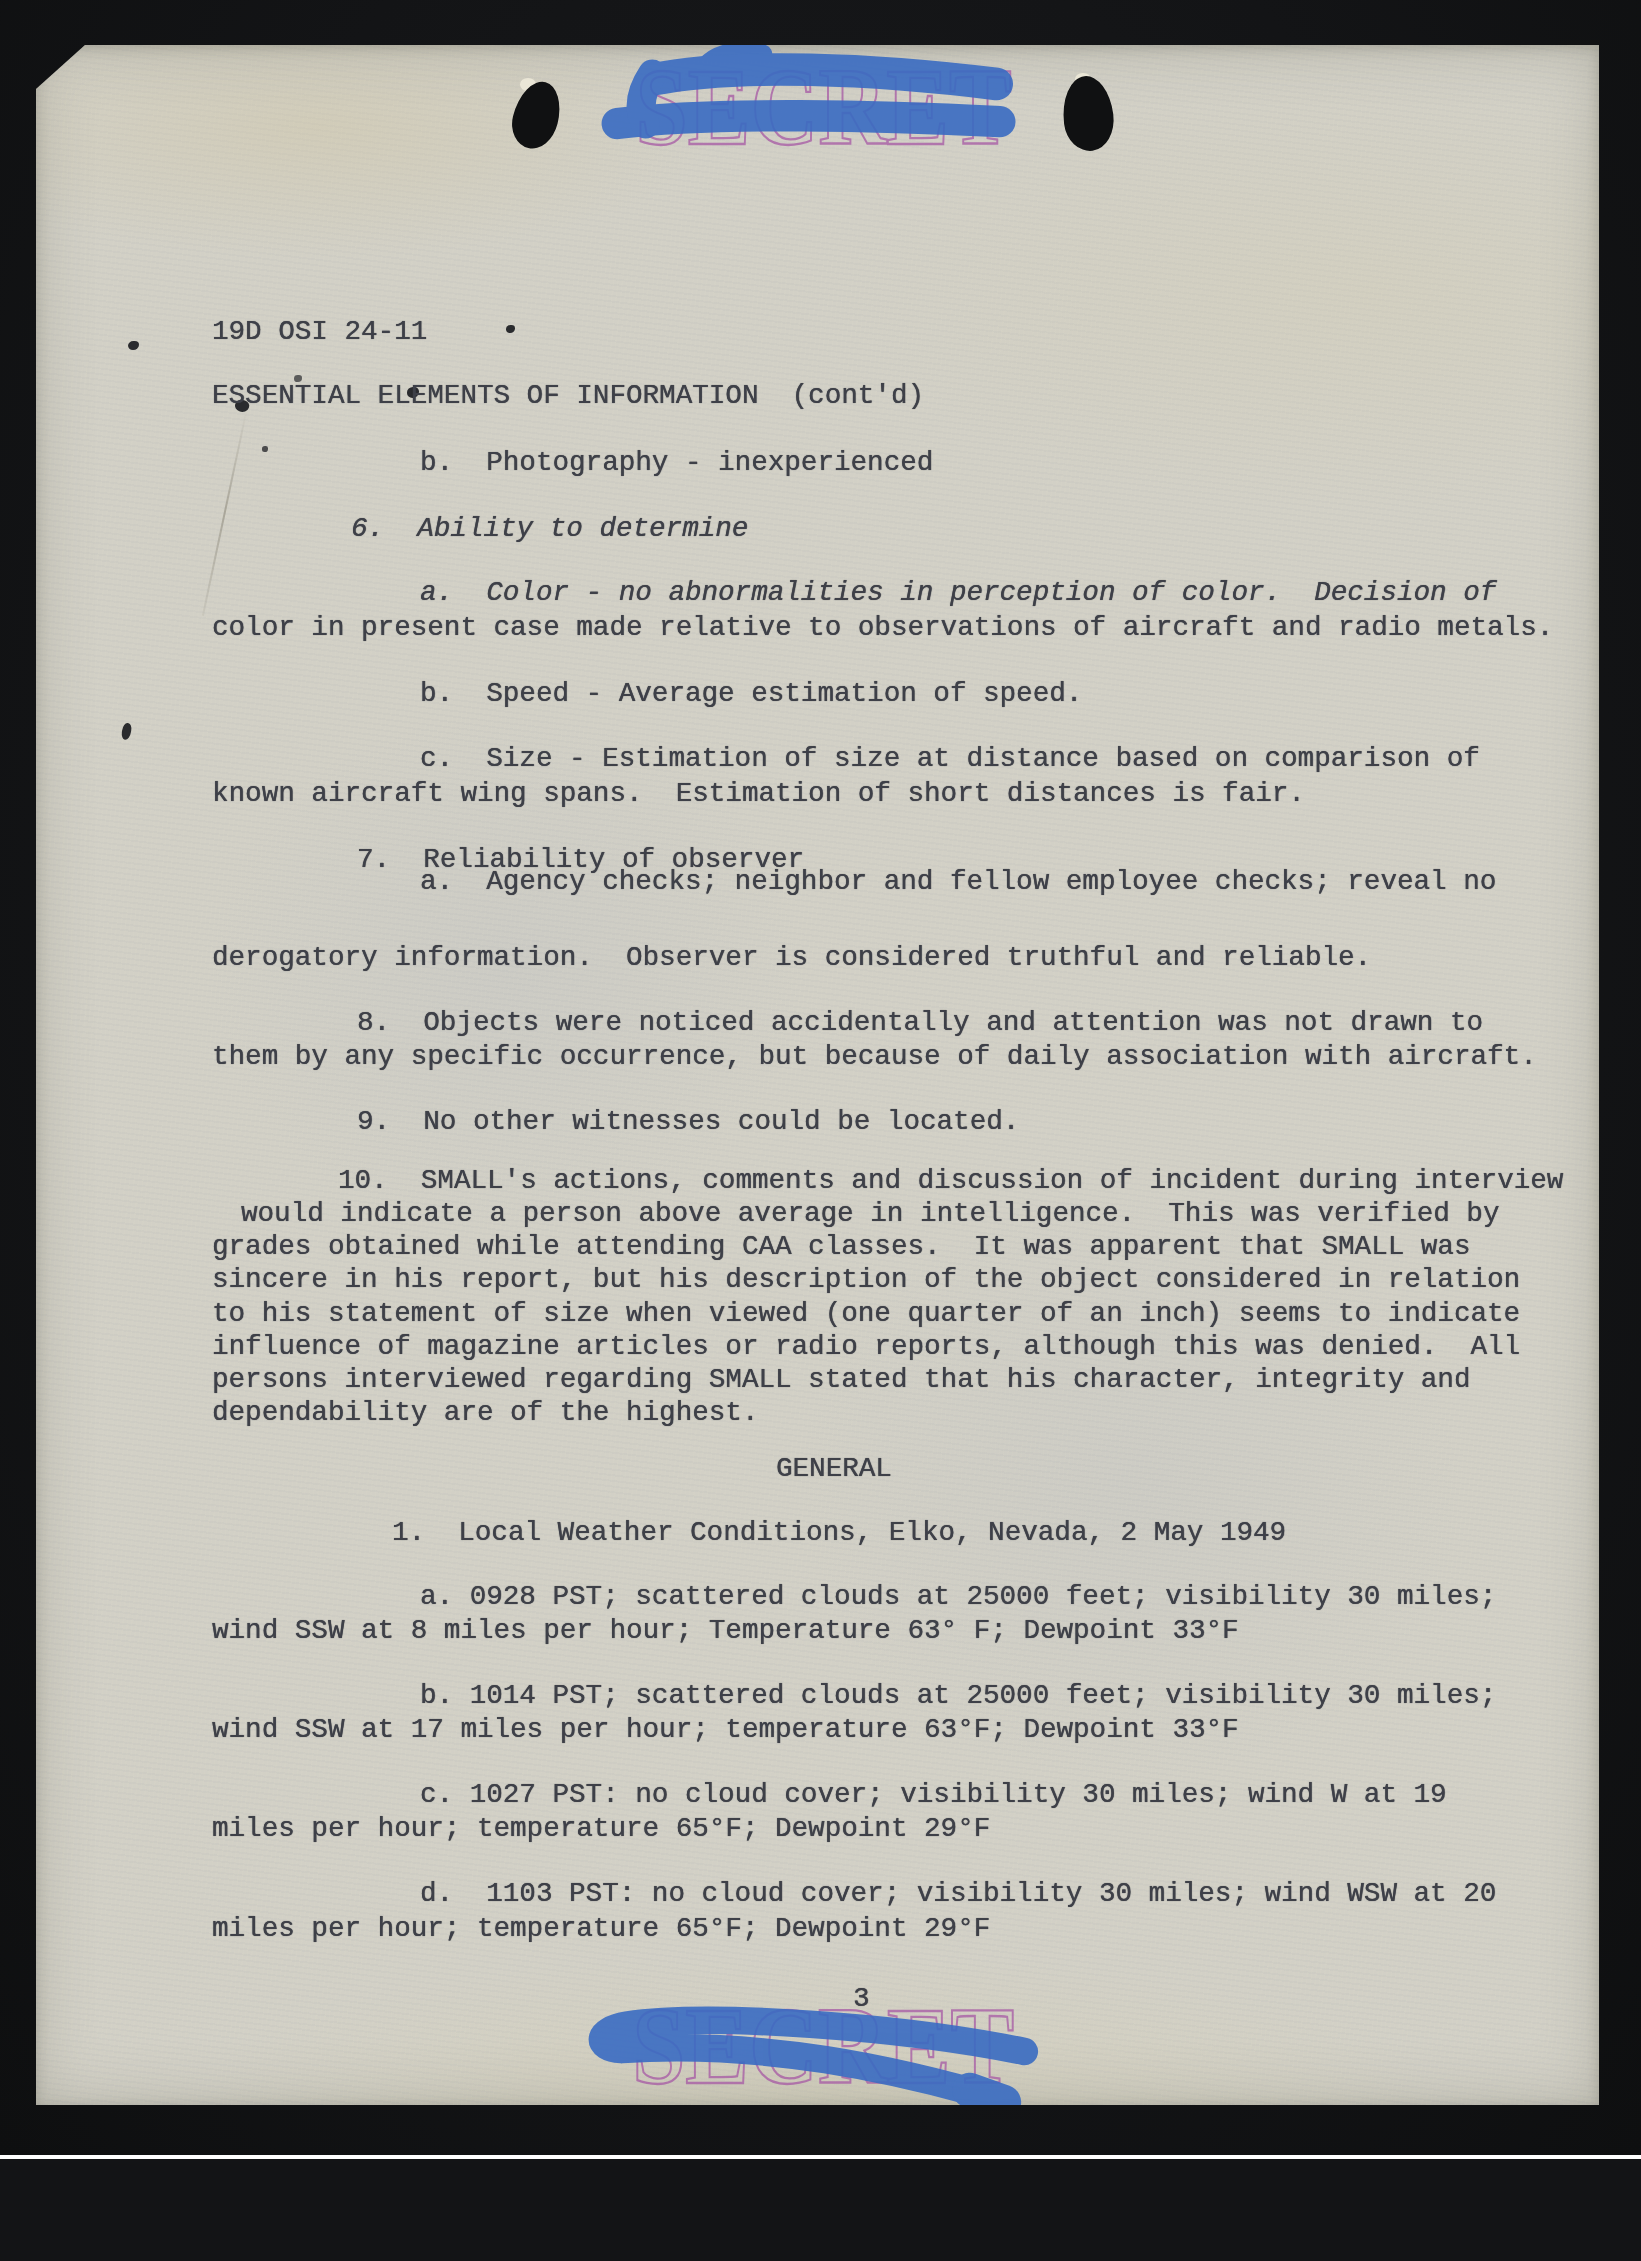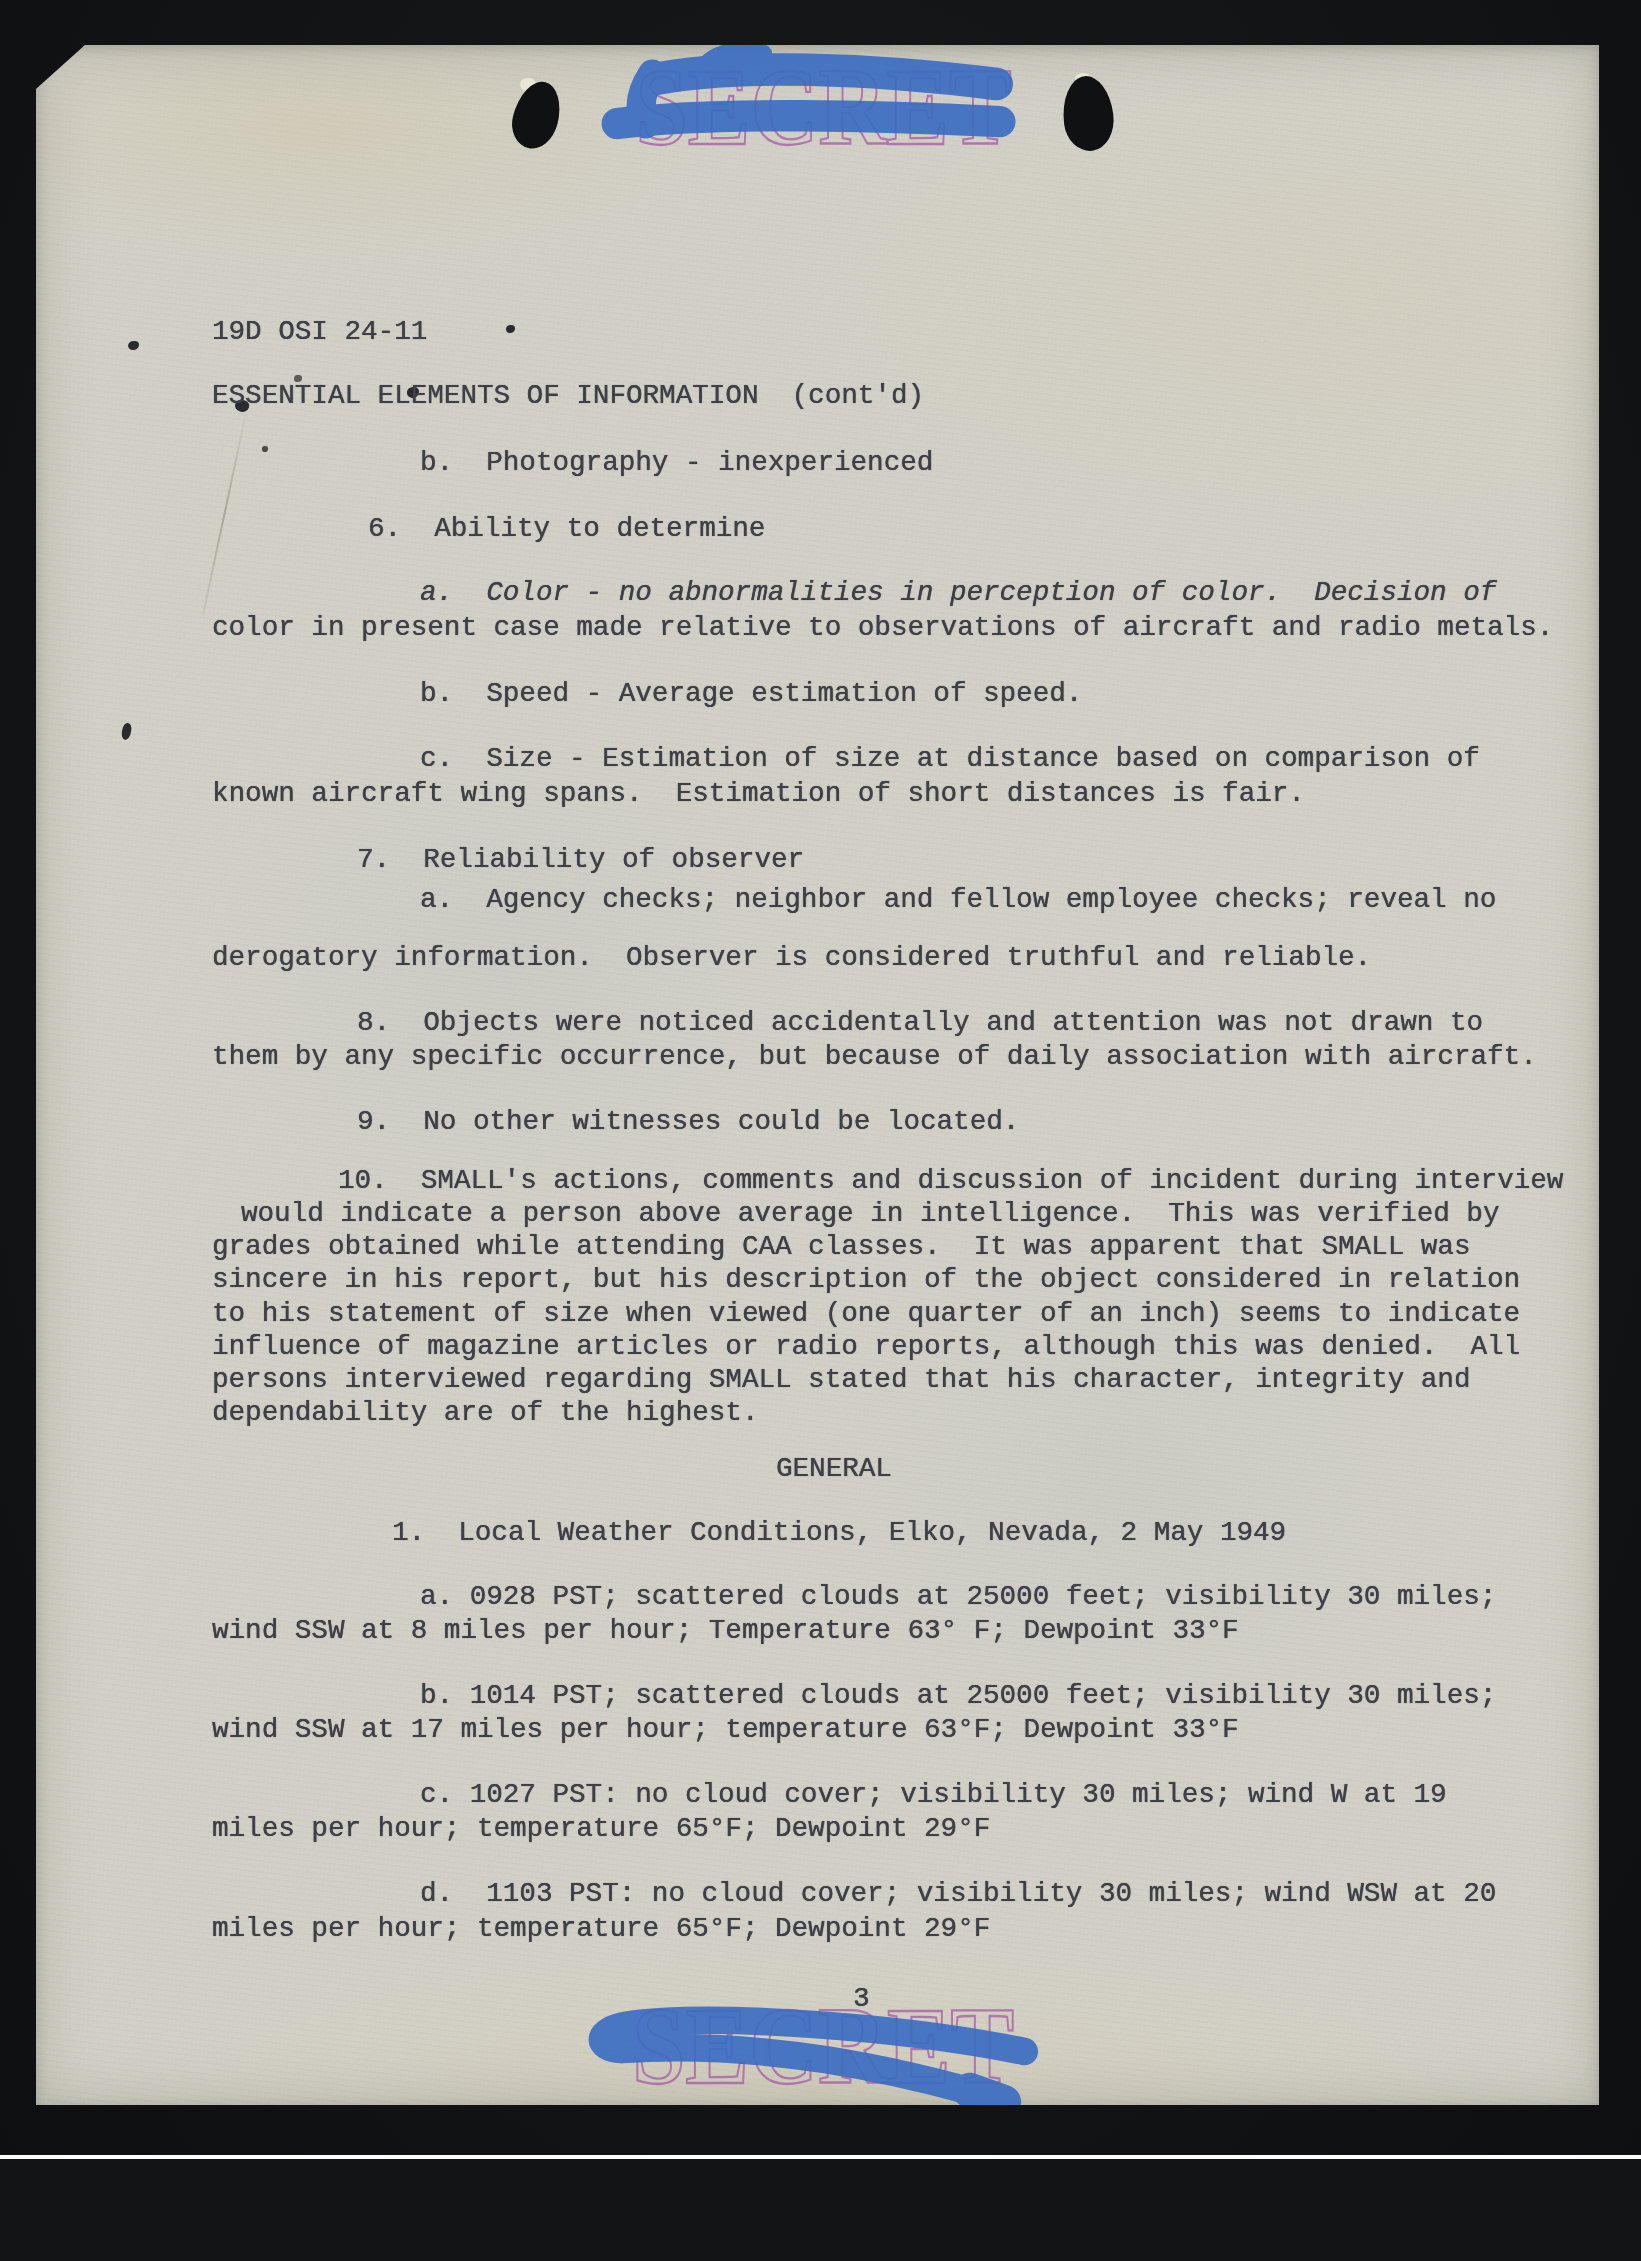--- a/index.html
+++ b/index.html
@@ -45,28 +45,28 @@
     <div class="speck" style="left:258px;top:330px;width:7.5px;height:6.9px;opacity:.7;"></div>
     <div class="speck" style="left:371px;top:342px;width:12px;height:10.7px;"></div>
     <div class="speck" style="left:470px;top:280px;width:8.8px;height:8.1px;"></div>
     <div class="speck" style="left:86px;top:678px;width:9.4px;height:17px;transform:rotate(8deg);"></div>
     <div class="speck" style="left:226px;top:401px;width:5.6px;height:5.6px;opacity:.8;"></div>
     <div class="scratch" style="left:188px;top:360px;height:213px;transform:rotate(12deg);"></div>
 
     <div class="line" style="left:176px;top:271px;">19D OSI 24-11</div>
     <div class="line" style="left:176px;top:335px;">ESSENTIAL ELEMENTS OF INFORMATION  (cont'd)</div>
     <div class="line" style="left:384px;top:402px;">b.  Photography - inexperienced</div>
-    <div class="line" style="left:332px;top:468px;">6.  Ability to determine</div>
+    <div class="line" style="left:315px;top:468px;font-style:italic;">6.  Ability to determine</div>
     <div class="line" style="left:384px;top:532px;font-style:italic;">a.  Color - no abnormalities in perception of color.  Decision of</div>
     <div class="line" style="left:176px;top:567px;">color in present case made relative to observations of aircraft and radio metals.</div>
     <div class="line" style="left:384px;top:633px;">b.  Speed - Average estimation of speed.</div>
     <div class="line" style="left:384px;top:698px;">c.  Size - Estimation of size at distance based on comparison of</div>
     <div class="line" style="left:176px;top:733px;">known aircraft wing spans.  Estimation of short distances is fair.</div>
     <div class="line" style="left:321px;top:799px;">7.  Reliability of observer</div>
-    <div class="line" style="left:384px;top:839px;">a.  Agency checks; neighbor and fellow employee checks; reveal no</div>
+    <div class="line" style="left:384px;top:821px;">a.  Agency checks; neighbor and fellow employee checks; reveal no</div>
     <div class="line" style="left:176px;top:897px;">derogatory information.  Observer is considered truthful and reliable.</div>
     <div class="line" style="left:321px;top:962px;">8.  Objects were noticed accidentally and attention was not drawn to</div>
     <div class="line" style="left:176px;top:996px;">them by any specific occurrence, but because of daily association with aircraft.</div>
     <div class="line" style="left:321px;top:1061px;">9.  No other witnesses could be located.</div>
     <div class="line" style="left:302px;top:1120px;">10.  SMALL's actions, comments and discussion of incident during interview</div>
     <div class="line" style="left:176px;top:1153px;margin-left:29px;">would indicate a person above average in intelligence.  This was verified by</div>
     <div class="line" style="left:176px;top:1186px;">grades obtained while attending CAA classes.  It was apparent that SMALL was</div>
     <div class="line" style="left:176px;top:1219px;">sincere in his report, but his description of the object considered in relation</div>
     <div class="line" style="left:176px;top:1253px;">to his statement of size when viewed (one quarter of an inch) seems to indicate</div>
     <div class="line" style="left:176px;top:1286px;">influence of magazine articles or radio reports, although this was denied.  All</div>

